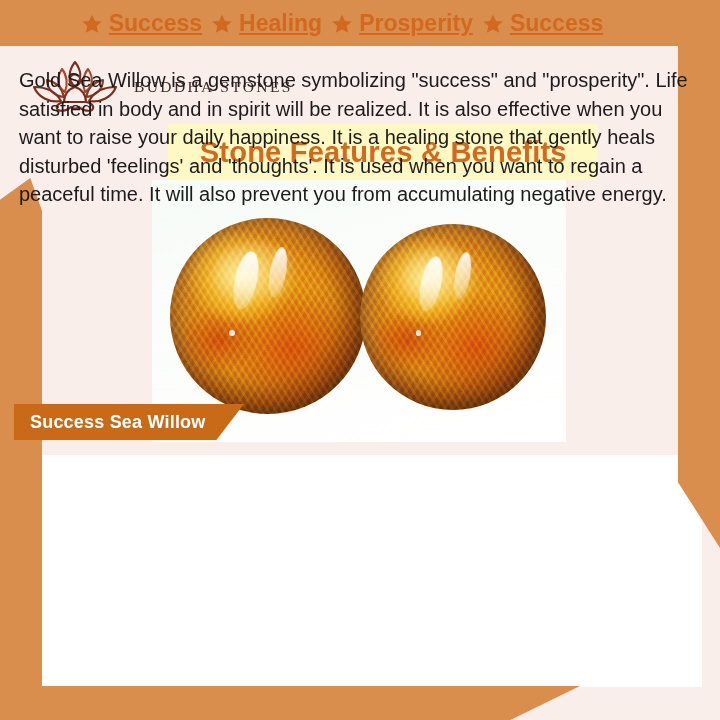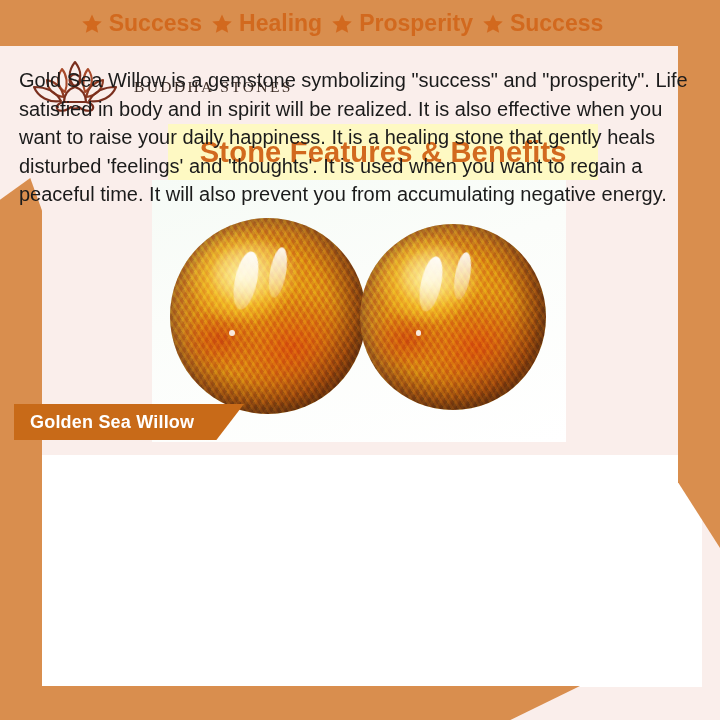--- a/index.html
+++ b/index.html
@@ -235,20 +235,21 @@
     height: 22px;
     display: block;
     flex: 0 0 auto;
   }
   .benefit-label {
     font-family: "Liberation Sans Narrow", "Liberation Sans", sans-serif;
     font-weight: bold;
     font-size: 23px;
     color: #d2691e;
     white-space: nowrap;
+    text-decoration: underline;
   }
   .body-copy {
     position: absolute;
     left: 9px; top: 46px;
     width: 672px;
     font-family: "Liberation Sans Narrow", "Liberation Sans", sans-serif;
     font-size: 20px;
     line-height: 28.5px;
     color: #1b1b1b;
     z-index: 3;
@@ -306,21 +307,21 @@
       <div class="fibers"></div>
       <div class="rim"></div>
       <div class="hl-glow"></div>
       <div class="hl-main"></div>
       <div class="hl-second"></div>
       <div class="hl-dot"></div>
     </div>
   </div>
 
   <div class="name-banner">
-    <span class="name-text">Golden Sea Willow</span>
+    <span class="name-text">Success Sea Willow</span>
   </div>
 
   <div class="text-panel"></div>
 
   <div class="benefits">
     <div class="benefit">
       <span class="star">
         <svg viewBox="0 0 24 24" width="22" height="22" xmlns="http://www.w3.org/2000/svg">
           <path d="M12 1.6 L15.2 8.6 L22.6 9.4 L17.1 14.3 L18.7 21.6 L12 17.9 L5.3 21.6 L6.9 14.3 L1.4 9.4 L8.8 8.6 Z" fill="#d2691e"></path>
         </svg>

